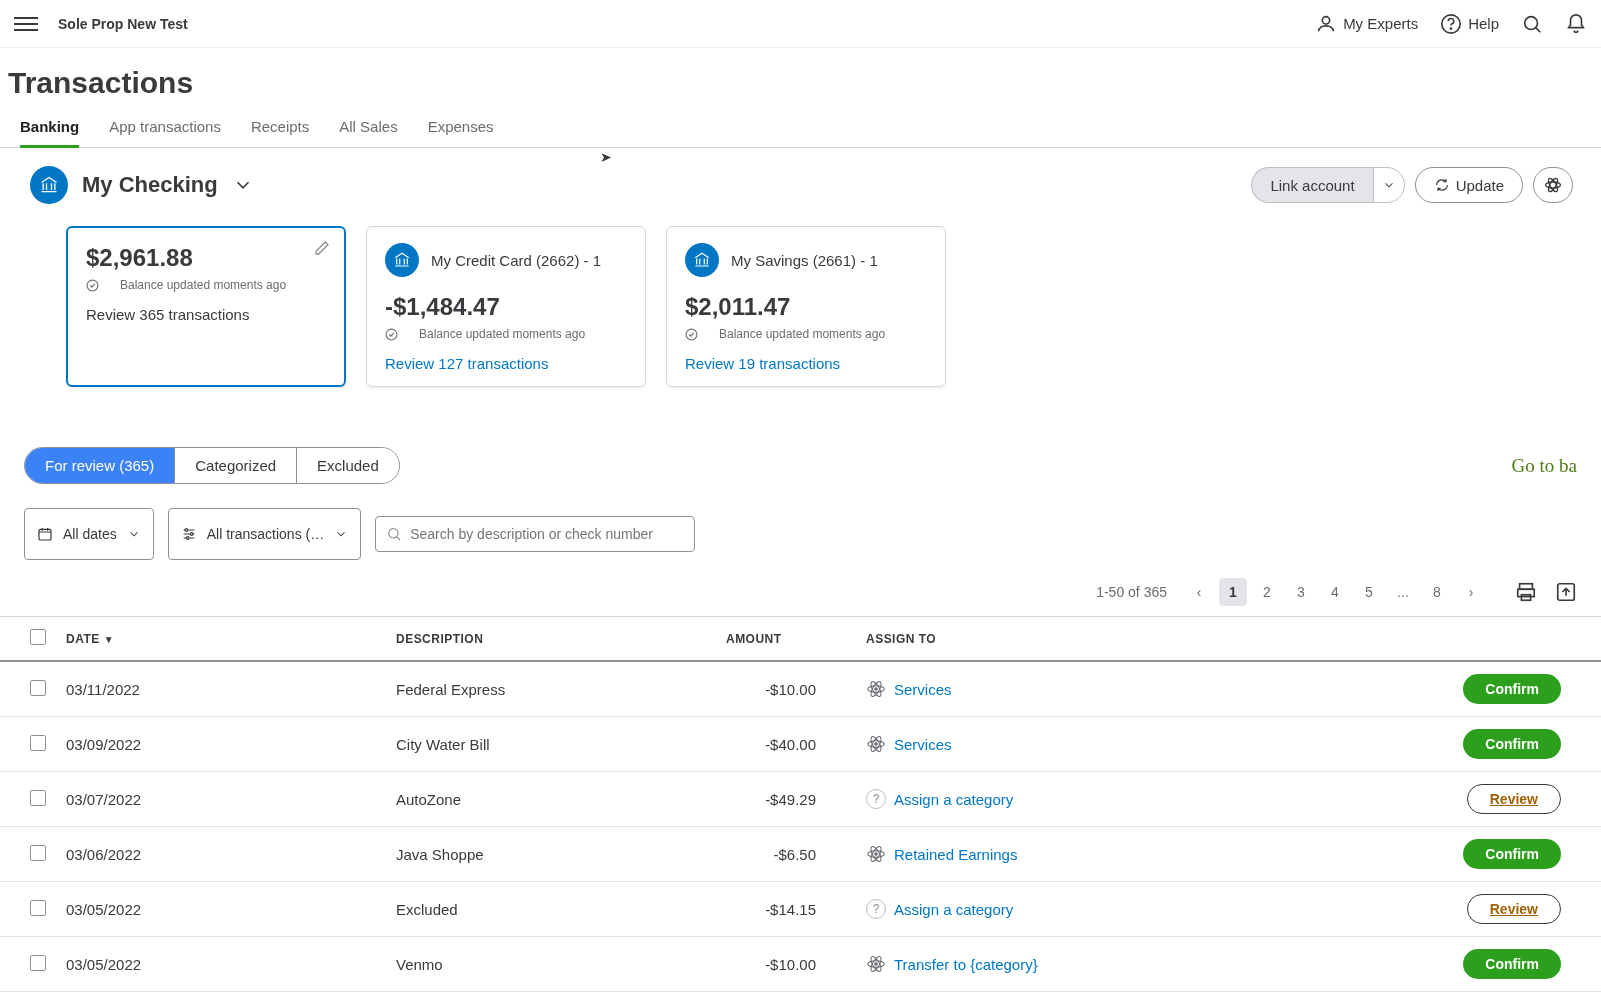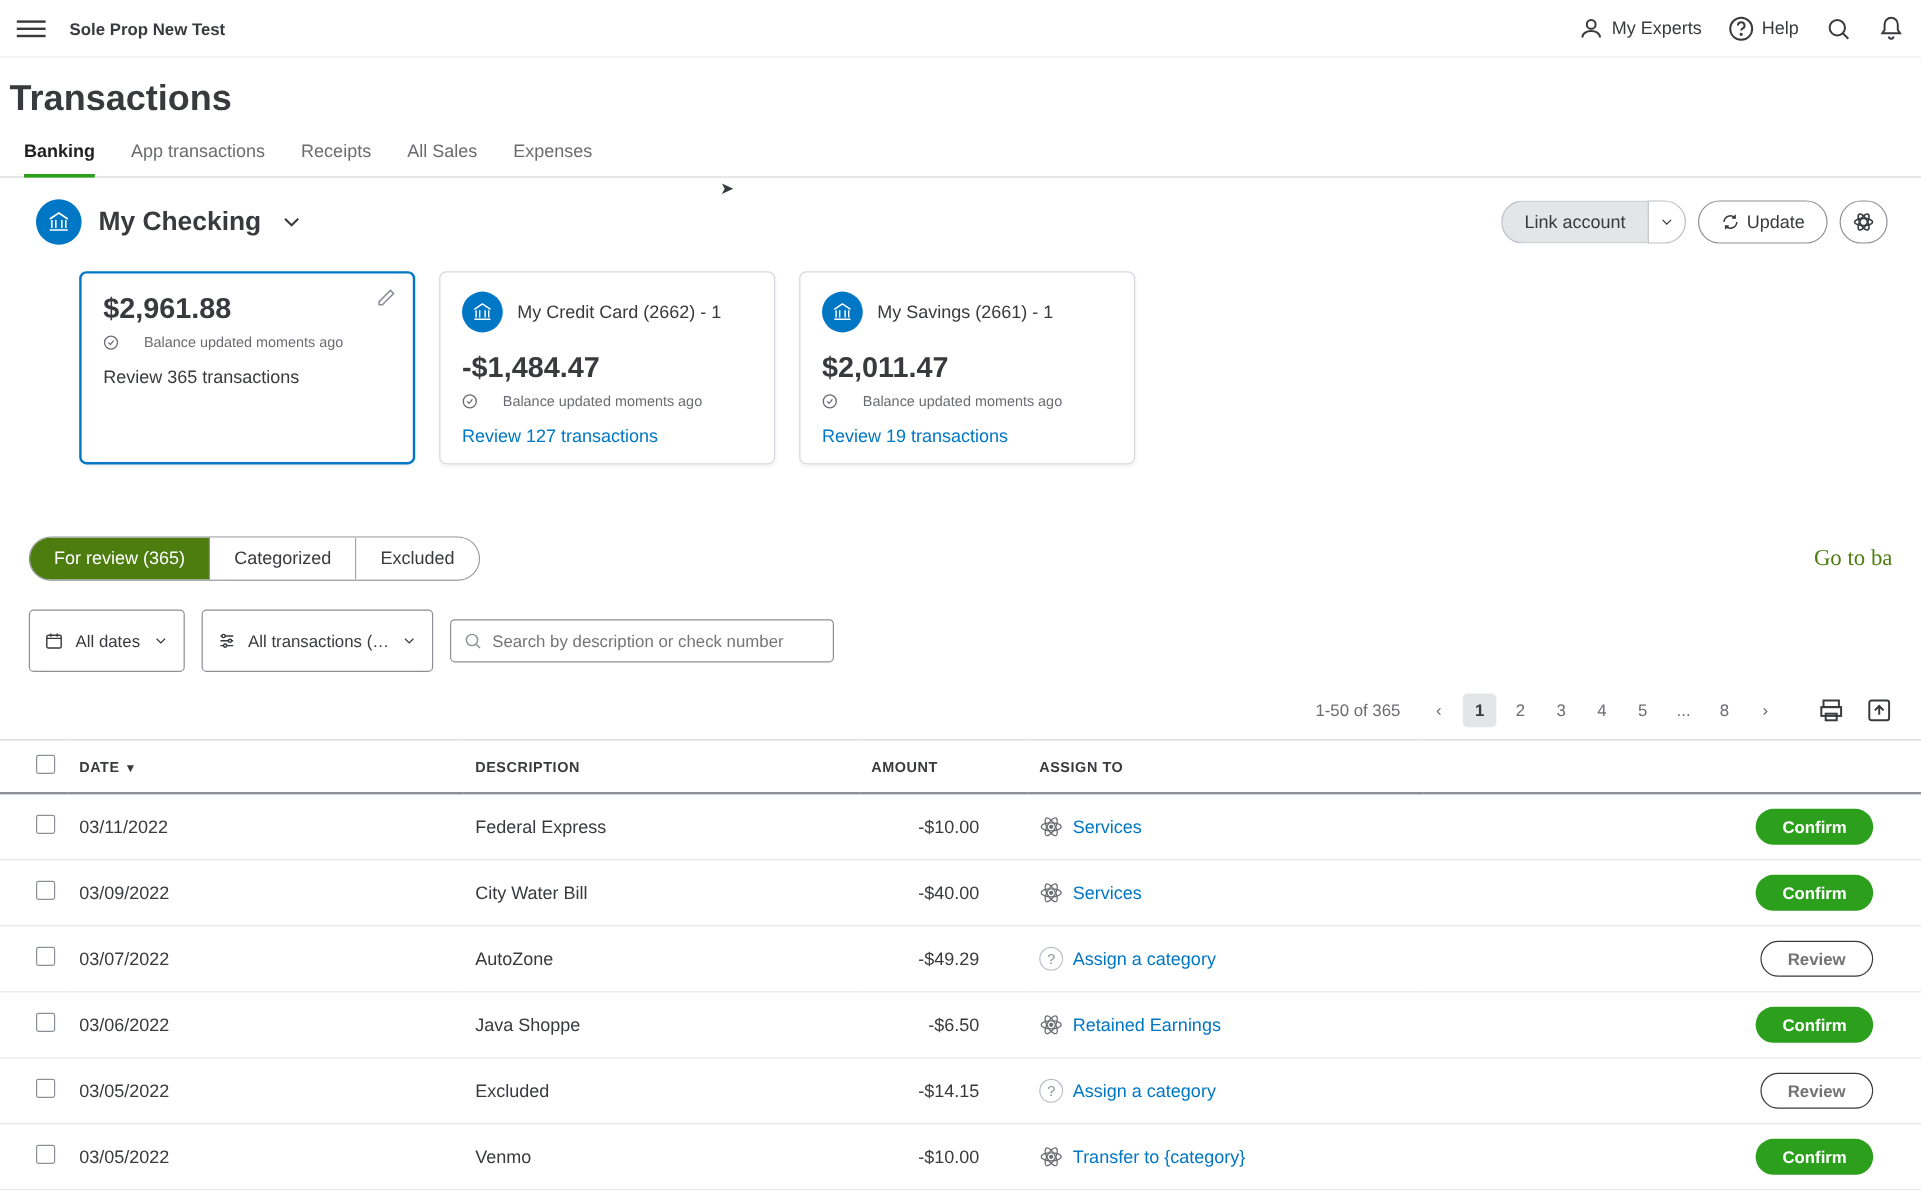--- a/index.html
+++ b/index.html
@@ -53,21 +53,21 @@
 .card-bal { font-size:24px; font-weight:700; margin-bottom:6px;}
 .card-upd { font-size:12px; color:#6b6c72; display:flex; align-items:center; gap:21px; margin-bottom:14px;}
 .card-review { font-size:15px; color:#0077c5; cursor:pointer; }
 .card.selected .card-review { color:#393a3d; }
 .card-edit { position:absolute; top:12px; right:14px; color:#8d9096; cursor:pointer;}
 
 .pill-row { display:flex; align-items:center; padding: 50px 24px 10px; }
 .pill-group { display:flex; border:1px solid #8d9096; border-radius:20px; overflow:hidden;}
 .pill { padding:9px 20px; font-size:15px; cursor:pointer; background:#fff; border-right:1px solid #8d9096;}
 .pill:last-child{border-right:none;}
-.pill.active { background:#4d7c0f; color:#fff; }
+.pill.active { background:#3b82f6; color:#fff; }
 .goto { margin-left:auto; color:#4d7c0f; font-size:19px; cursor:pointer;font-family:Liberation Serif, serif; }
 
 .filter-row { display:flex; align-items:center; gap:14px; padding: 14px 24px 8px; }
 .filter-btn { height:52px; border:1px solid #8d9096; border-radius:4px; display:flex; align-items:center; padding:0 12px; gap:10px; font-size:14px; cursor:pointer; background:#fff;}
 .search-box { height:36px; width:320px; border:1px solid #8d9096; border-radius:4px; display:flex; align-items:center; padding:0 10px; gap:8px; color:#8d9096;}
 .search-box input { border:none; outline:none; flex:1; font-size:14px;}
 
 .pager-row { display:flex; align-items:center; justify-content:flex-end; padding:10px 24px; gap:18px; font-size:14px; color:#6b6c72;}
 .pager { display:flex; gap:6px; align-items:center;}
 .pgbtn { width:28px; height:28px; display:flex; align-items:center; justify-content:center; border-radius:4px; cursor:pointer; color:#6b6c72;}
@@ -83,21 +83,21 @@
 .col-desc{width:330px;}
 .col-amt{width:140px; text-align:right; padding-right:40px !important;}
 .col-assign{width:330px;}
 .col-act{text-align:right; padding-right:40px !important;}
 .assign-cell{display:flex;align-items:center;gap:8px;}
 .assign-link{color:#0077c5;cursor:pointer;}
 .ai-badge{width:20px;height:20px;}
 .ai-badge svg{stroke:#6b6c72;fill:none;width:20px;height:20px;}
 .q-badge{width:20px;height:20px;border:1.5px solid #babec5;border-radius:50%;display:flex;align-items:center;justify-content:center;color:#8d9096;font-size:12px;}
 .btn-confirm{background:#2ca01c;color:#fff;border:none;border-radius:18px;padding:7px 22px;font-size:14px;font-weight:600;cursor:pointer;}
-.btn-review{background:#fff;color:#737373;border:1.5px solid #393a3d;border-radius:18px;padding:6px 22px;font-size:14px;font-weight:600;cursor:pointer;}
+.btn-review{background:#fff;color:#a16207;border:1.5px solid #393a3d;border-radius:18px;padding:6px 22px;font-size:14px;font-weight:600;cursor:pointer;text-decoration:underline;}
 .sort-arr{font-size:10px;margin-left:4px;}
 .cursor-dot{position:absolute; left:600px; top:149px; font-size:14px; pointer-events:none;}
 </style>
 </head>
 <body>
 
 <div class="topbar">
   <div class="hamburger">
       <span></span>
       <span></span>

